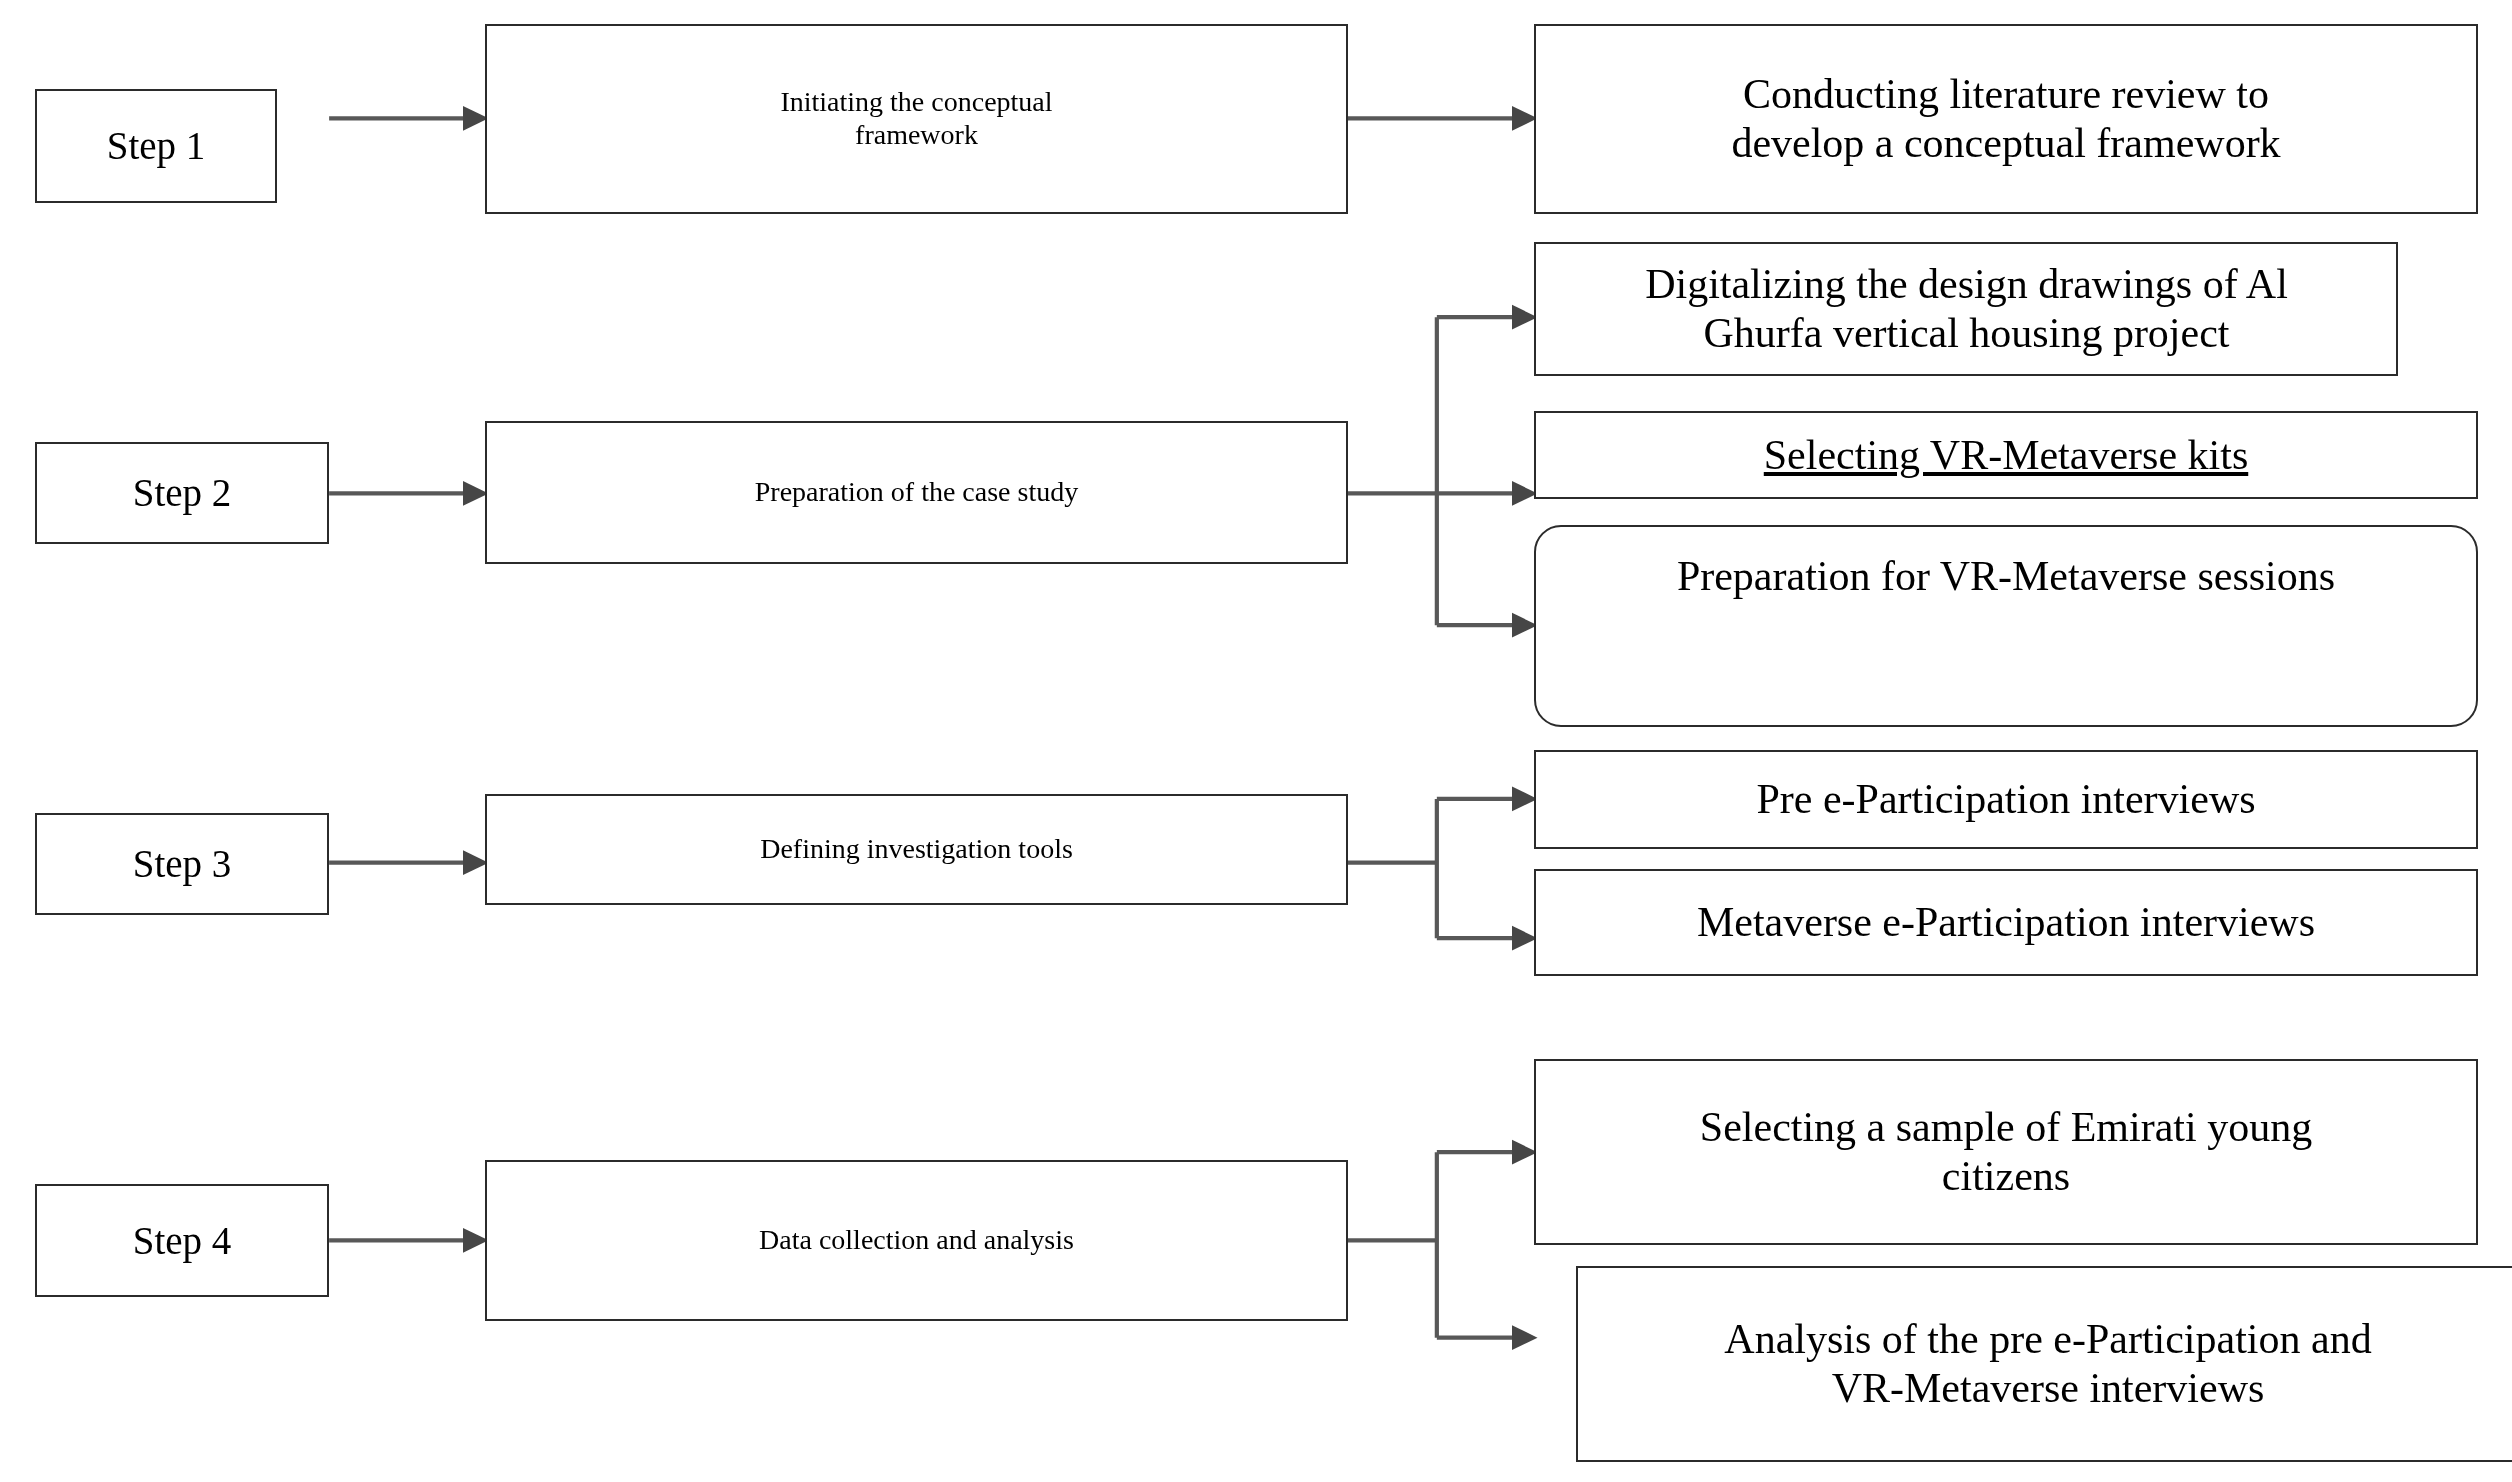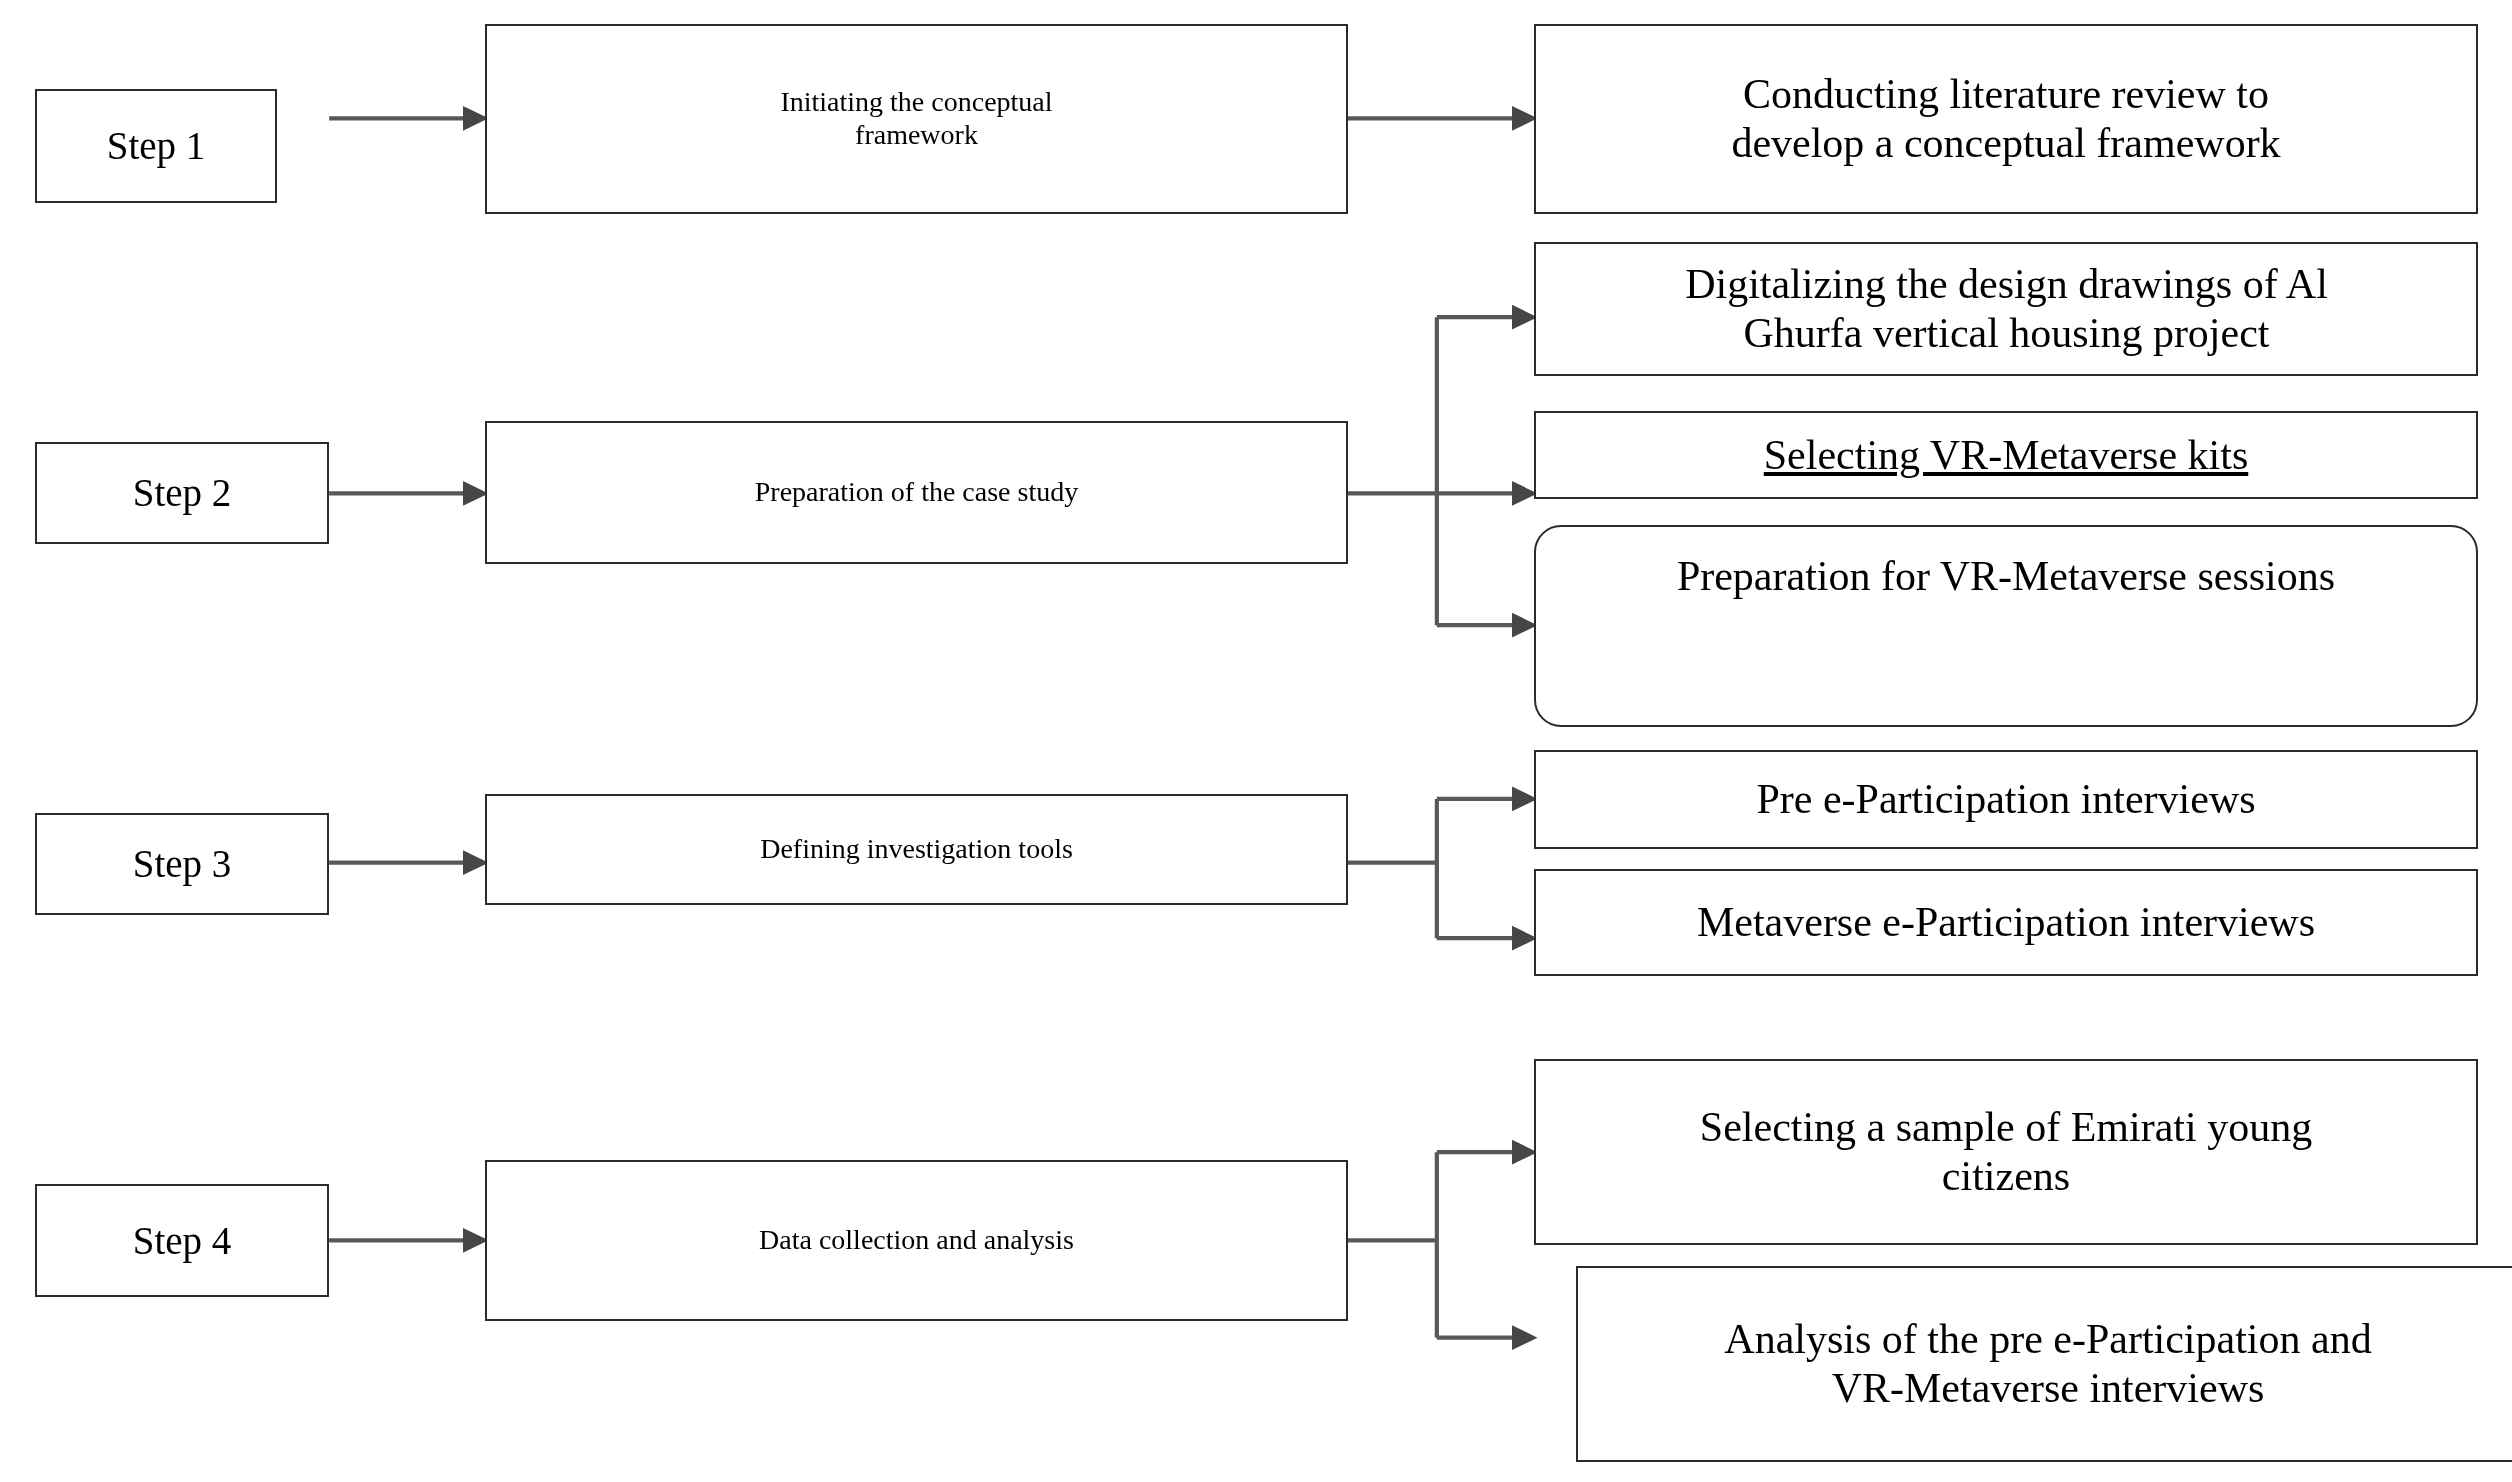--- a/index.html
+++ b/index.html
@@ -112,21 +112,21 @@
   </div>
 
   <div class="node step-node" style="left:35px; top:442px; width:294px; height:102px;">
     <span class="txt">Step 2</span>
   </div>
 
   <div class="node phase-node" style="left:485px; top:421px; width:863px; height:143px;">
     <span class="txt">Preparation of the case study</span>
   </div>
 
-  <div class="node task-node" style="left:1534px; top:242px; width:944px; height:134px;padding-left:16px;">
+  <div class="node task-node" style="left:1534px; top:242px; width:864px; height:134px;padding-left:16px;">
     <span class="txt">Digitalizing the design drawings of Al
 Ghurfa vertical housing project</span>
   </div>
 
   <div class="node task-node" style="left:1534px; top:411px; width:944px; height:88px;text-decoration:underline;">
     <span class="txt">Selecting VR-Metaverse kits</span>
   </div>
 
   <div class="node task-node" style="left:1534px; top:525px; width:944px; height:202px;border-radius:27px;">
     <span class="txt" style="margin-bottom:99px;">Preparation for VR-Metaverse sessions</span>

